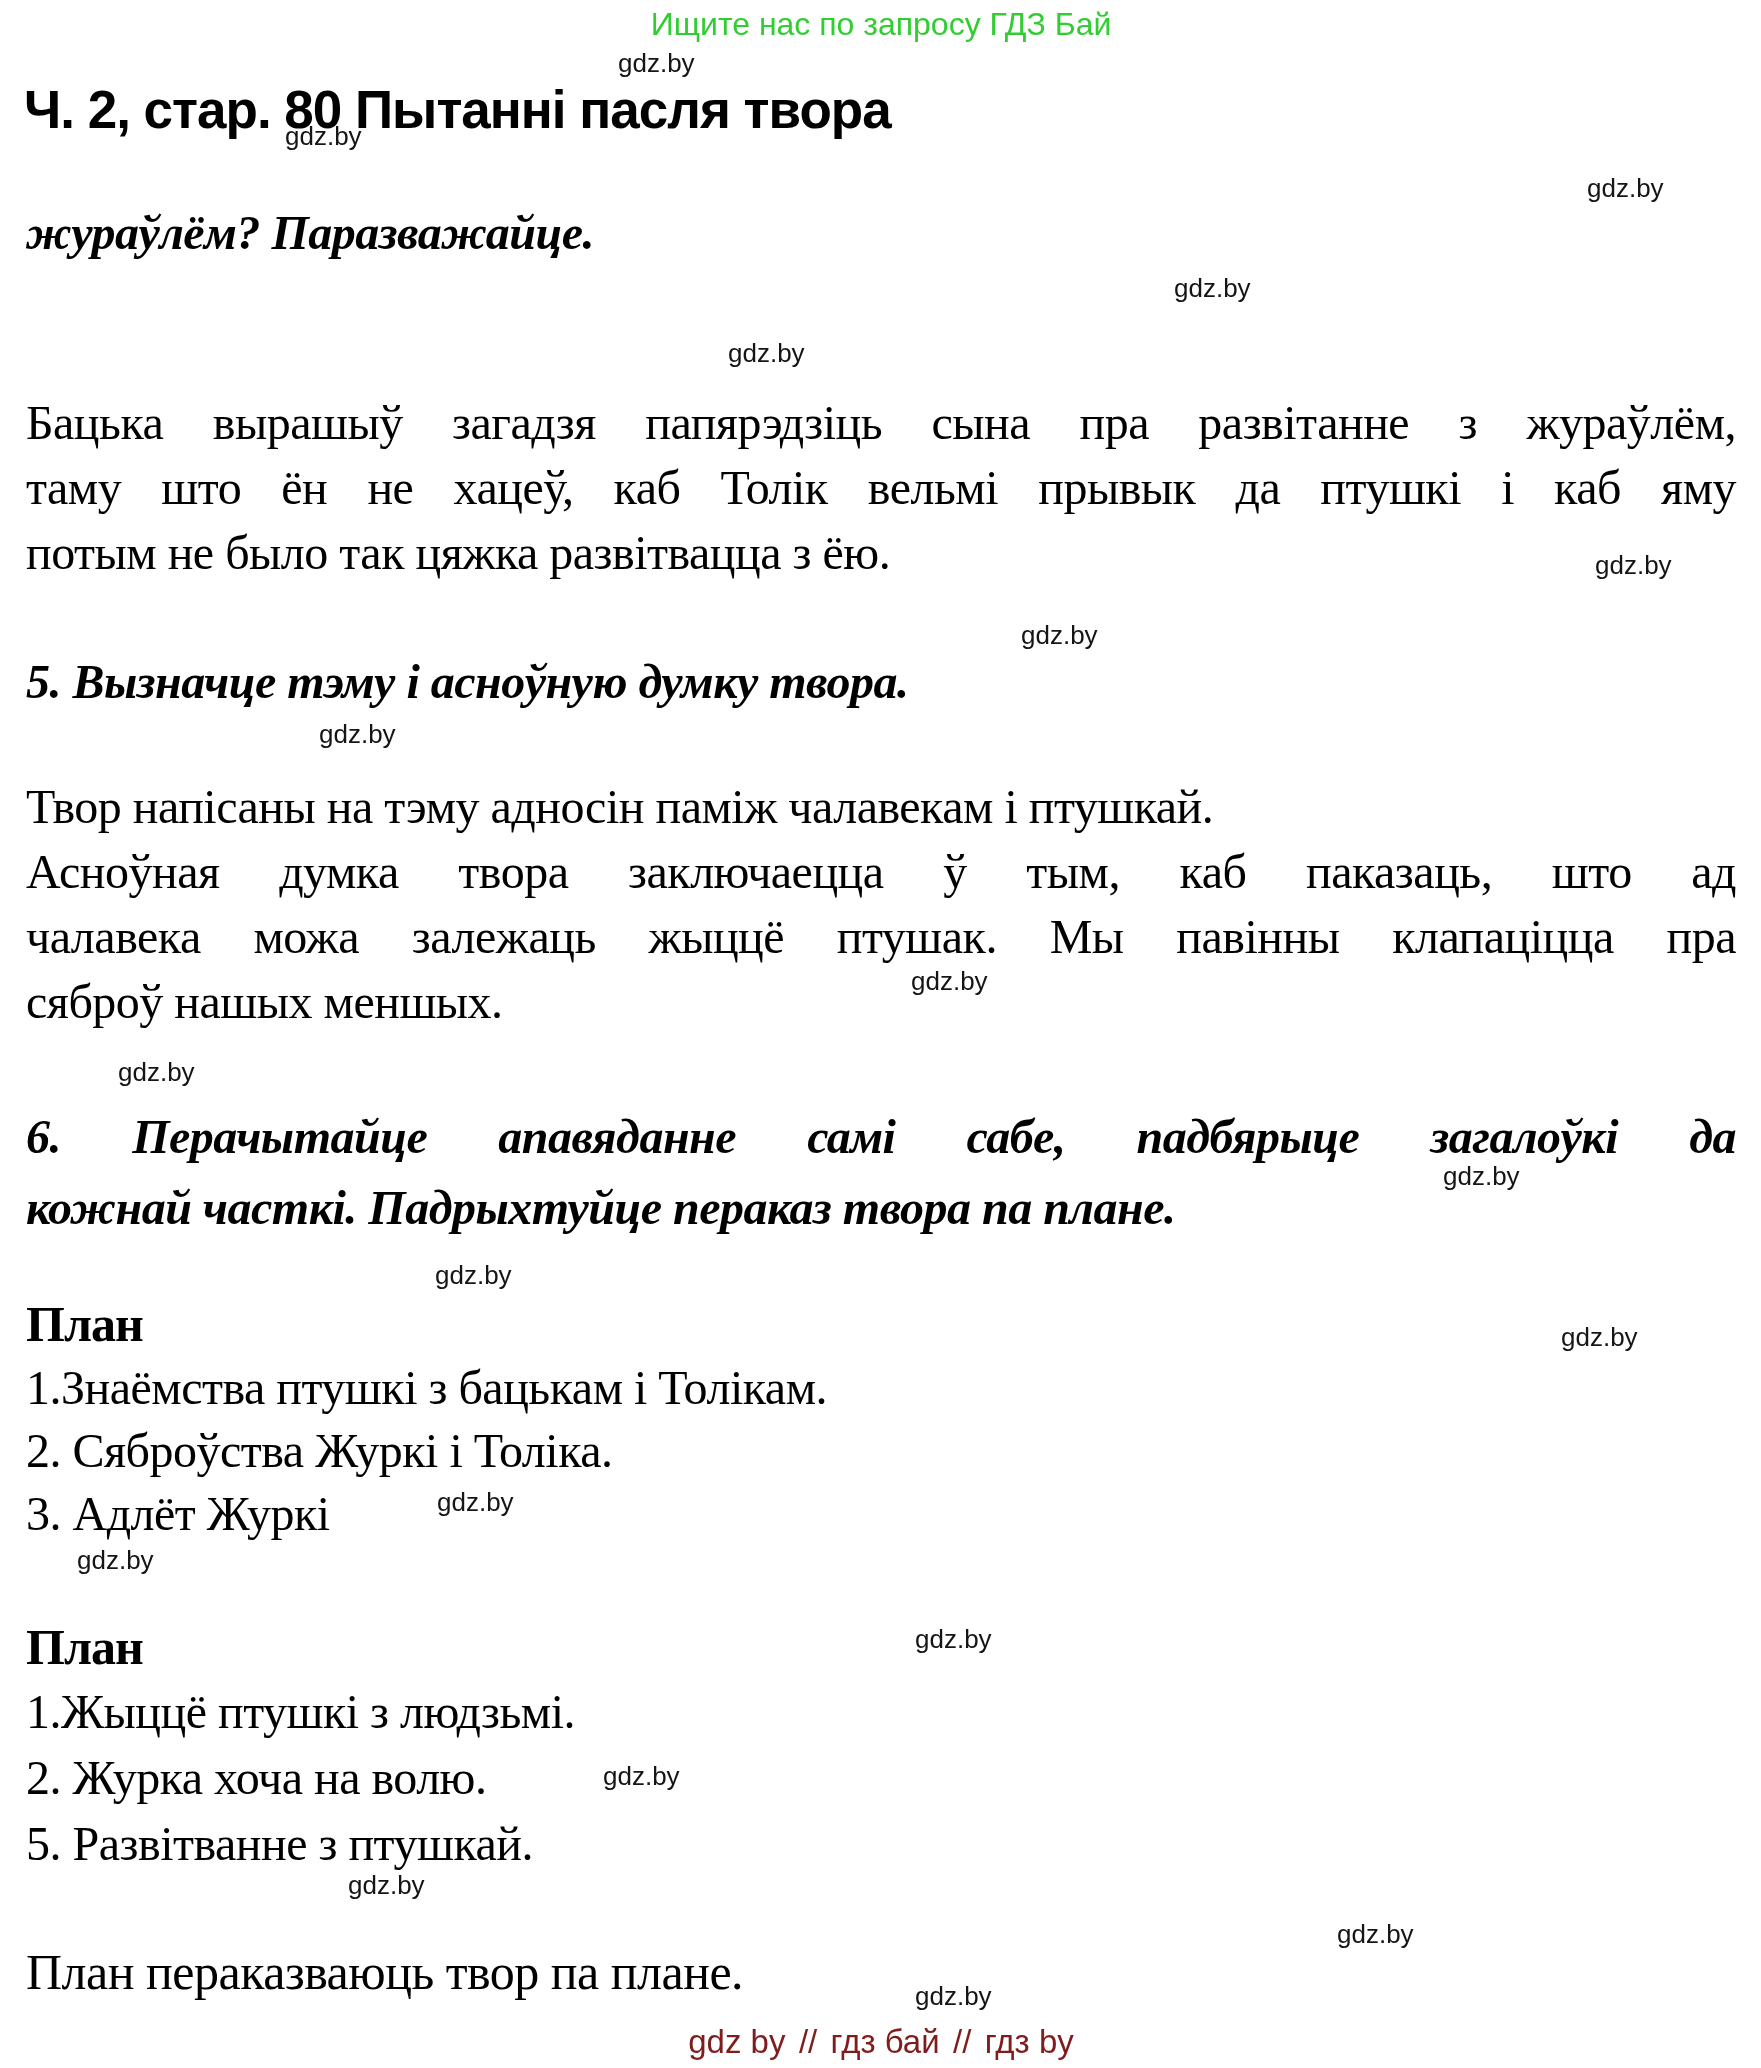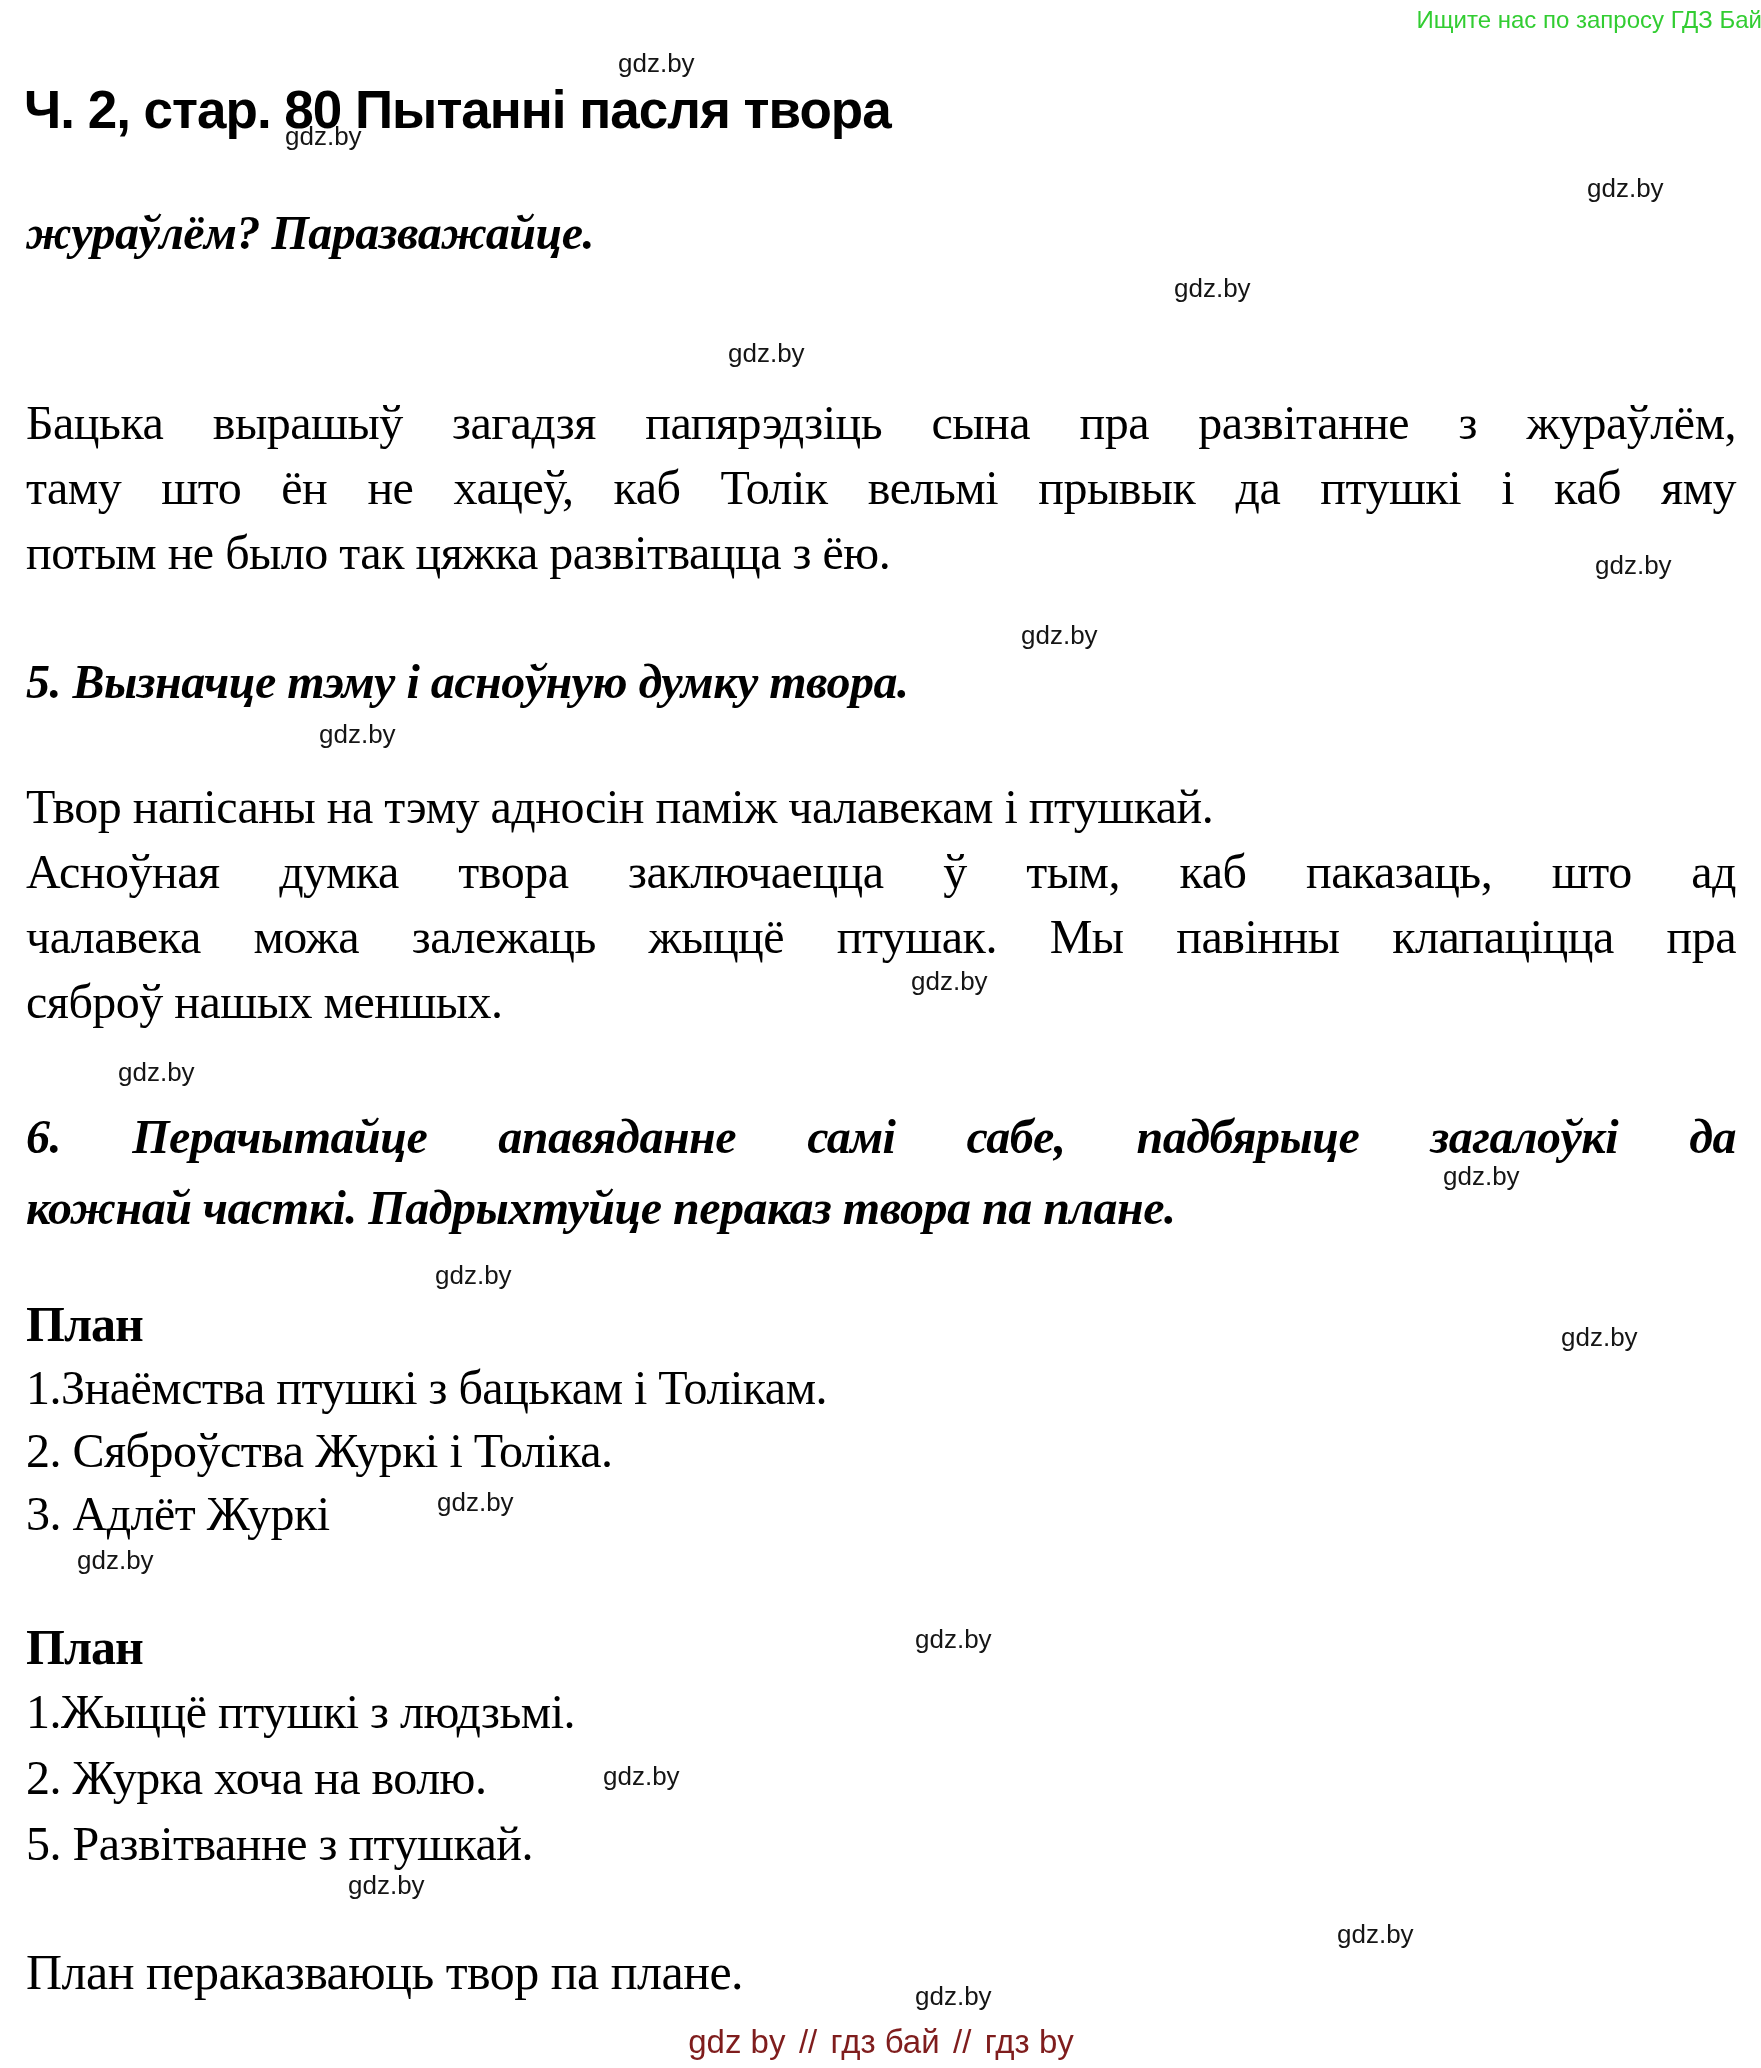--- a/index.html
+++ b/index.html
@@ -19,23 +19,23 @@
     font-size:48px;
     letter-spacing:-0.5px;
     line-height:65px;
     white-space:normal;
   }
   .jline{text-align:justify;text-align-last:justify;}
   .qline{font-weight:bold;font-style:italic;}
   
   .promo{
     position:absolute;left:0;top:5.8px;width:100%;
-    text-align:right;
+    text-align:center;
     font-family:"Liberation Sans", sans-serif;
-    font-size:24px;
+    font-size:32px;
     font-weight:normal;
   }
   .title{
     position:absolute;left:24px;top:81px;margin:0;
     font-size:53px;font-weight:bold;letter-spacing:-1px;
     line-height:58px;
     font-family:Liberation Sans, sans-serif;
   }
   
   .wm{

